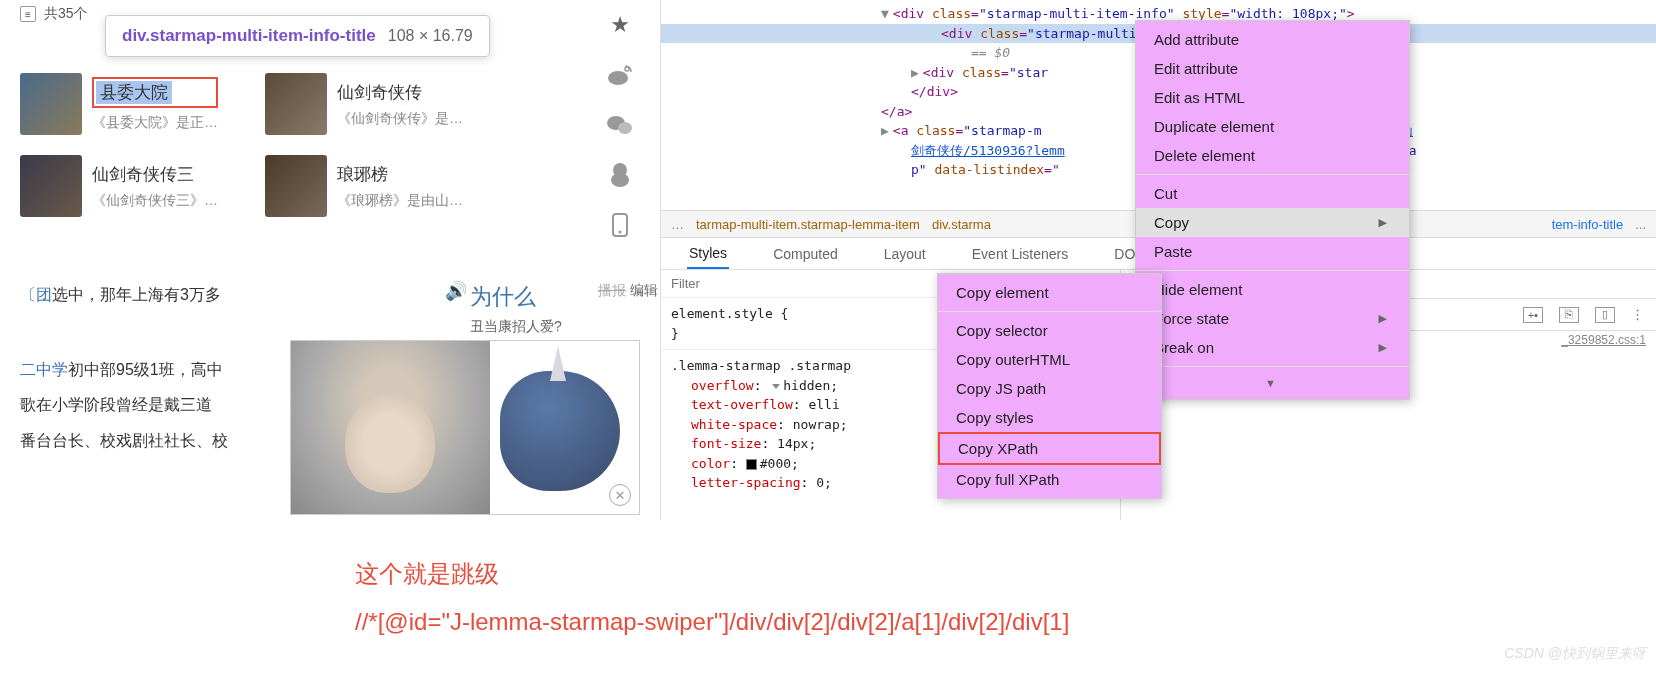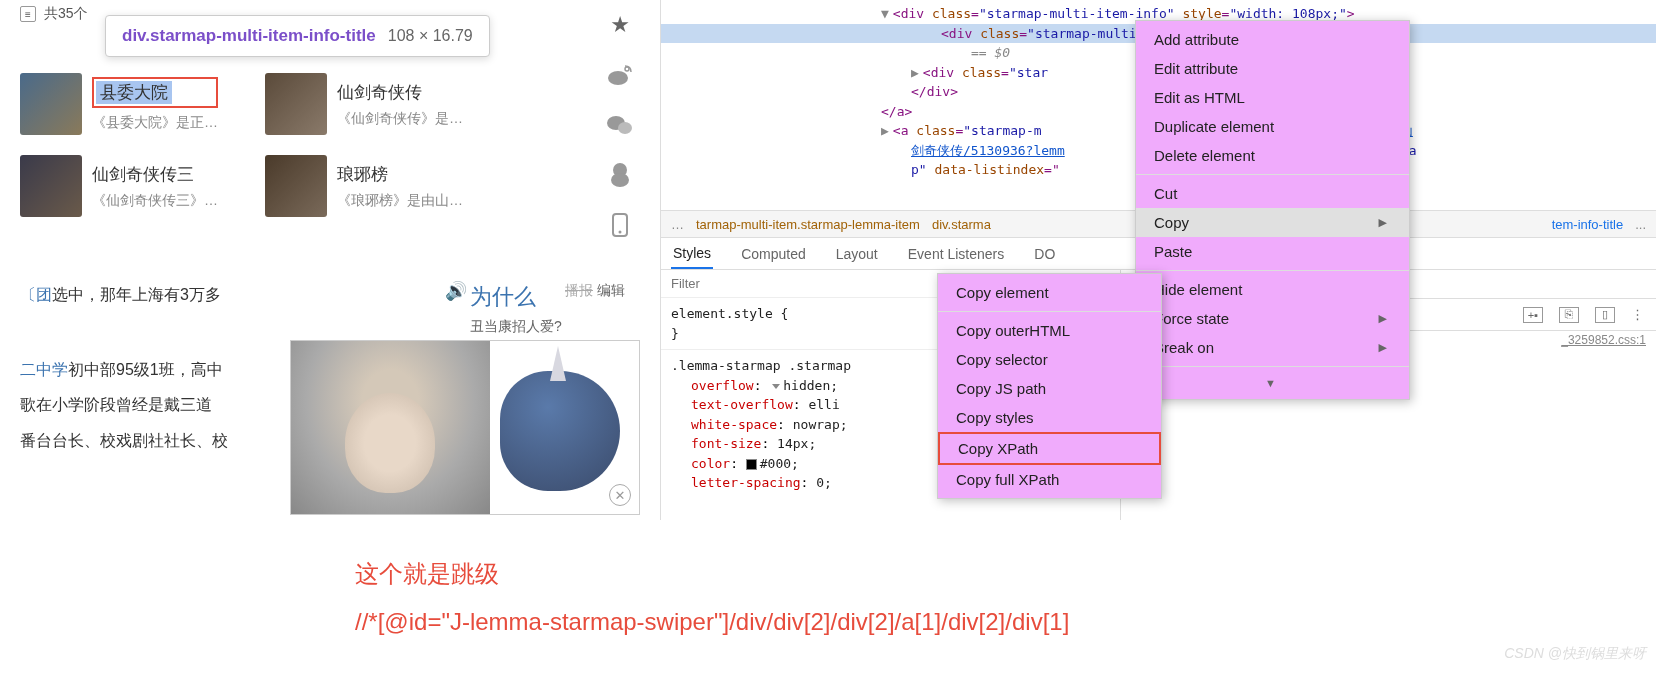--- a/index.html
+++ b/index.html
@@ -23,21 +23,21 @@
 .item-info { display: flex; flex-direction: column; justify-content: center; gap: 6px; }
 .item-title { font-size: 17px; color: #333; }
 .item-title.highlighted { background: #a8c5f0; padding: 2px 4px; }
 .red-box { border: 2px solid #e74c3c; padding: 2px; display: inline-block; }
 .item-desc { font-size: 14px; color: #888; }
 
 .article-text { margin-top: 60px; font-size: 16px; line-height: 2.2; color: #333; }
 .article-text .blue-link { color: #3b73af; }
 
 .sound-icon { position: absolute; left: 445px; top: 280px; color: #999; font-size: 18px; }
-.edit-text { position: absolute; left: 565px; top: 282px; color: #666; font-size: 14px; }
+.edit-text { position: absolute; left: 598px; top: 282px; color: #666; font-size: 14px; }
 .strike { text-decoration: line-through; color: #aaa; margin-right: 4px; }
 
 .why-section { position: absolute; left: 470px; top: 282px; }
 .why-title { color: #3b73af; font-size: 22px; font-weight: 500; }
 .why-sub { color: #666; font-size: 14px; margin-top: 6px; text-align: right; }
 
 .image-box { position: absolute; left: 290px; top: 340px; width: 350px; height: 175px; border: 1px solid #ccc; display: flex; }
 .baby-img { width: 200px; height: 100%; background: radial-gradient(ellipse at 50% 35%, #d4c8b8 20%, #aaa 60%, #888 100%); position: relative; }
 .baby-face { position: absolute; left: 50%; top: 30%; transform: translateX(-50%); width: 90px; height: 100px; background: radial-gradient(ellipse, #e8d8c8 40%, #c8b8a8 100%); border-radius: 50% 50% 45% 45%; }
 .monster-img { width: 150px; height: 100%; position: relative; }
@@ -65,21 +65,21 @@
 .equals-hint { color: #888; font-style: italic; padding-left: 310px; }
 .link-attr { color: #1155cc; text-decoration: underline; }
 .arrow { color: #888; margin-right: 4px; }
 
 .breadcrumb { flex: 0 0 28px; border-top: 1px solid #ddd; border-bottom: 1px solid #ddd; display: flex; align-items: center; padding: 0 10px; gap: 12px; font-size: 13px; background: #f5f5f5; }
 .breadcrumb-item { color: #a16207; }
 .breadcrumb-item.active { color: #1a73e8; }
 .breadcrumb-ellipsis { color: #888; }
 
 .tabs-row { flex: 0 0 32px; display: flex; align-items: center; border-bottom: 1px solid #ddd; padding: 0 10px; gap: 26px; font-size: 14px; }
-.tab { color: #666; cursor: pointer; padding: 6px 2px; }
+.tab { color: #666; cursor: pointer; padding: 6px 2px; margin-left: 16px; }
 .tab.active { color: #222; border-bottom: 2px solid #1a73e8; }
 
 .lower-section { flex: 1; display: flex; position: relative; gap: 7px; }
 .styles-panel { flex: 0 0 460px; border-right: 1px solid #ddd; }
 .filter-row { border-bottom: 1px solid #eee; padding: 6px 10px; }
 .filter-input { border: none; outline: none; color: #888; font-size: 13px; width: 100%; }
 .css-block { padding: 6px 10px; font-family: Menlo, Consolas, monospace; font-size: 13px; line-height: 1.5; }
 .css-selector { color: #222; }
 .css-prop { color: #c80000; padding-left: 20px; }
 .css-val { color: #222; }
@@ -297,22 +297,22 @@
     </div>
   <div class="menu-sep"></div>
   <div class="menu-item" style="justify-content:center">
       <span class="menu-arrow">▼</span>
     </div>
 </div>
 
 <div class="context-menu copy-context">
   <div class="menu-item">Copy element</div>
   <div class="menu-sep"></div>
+  <div class="menu-item">Copy selector</div>
   <div class="menu-item">Copy outerHTML</div>
-  <div class="menu-item">Copy selector</div>
   <div class="menu-item">Copy JS path</div>
   <div class="menu-item">Copy styles</div>
   <div class="menu-item red-highlight-box">Copy XPath</div>
   <div class="menu-item">Copy full XPath</div>
 </div>
 
 <div class="annotation">
   <div>这个就是跳级</div>
   <div>//*[@id="J-lemma-starmap-swiper"]/div/div[2]/div[2]/a[1]/div[2]/div[1]</div>
 </div>

